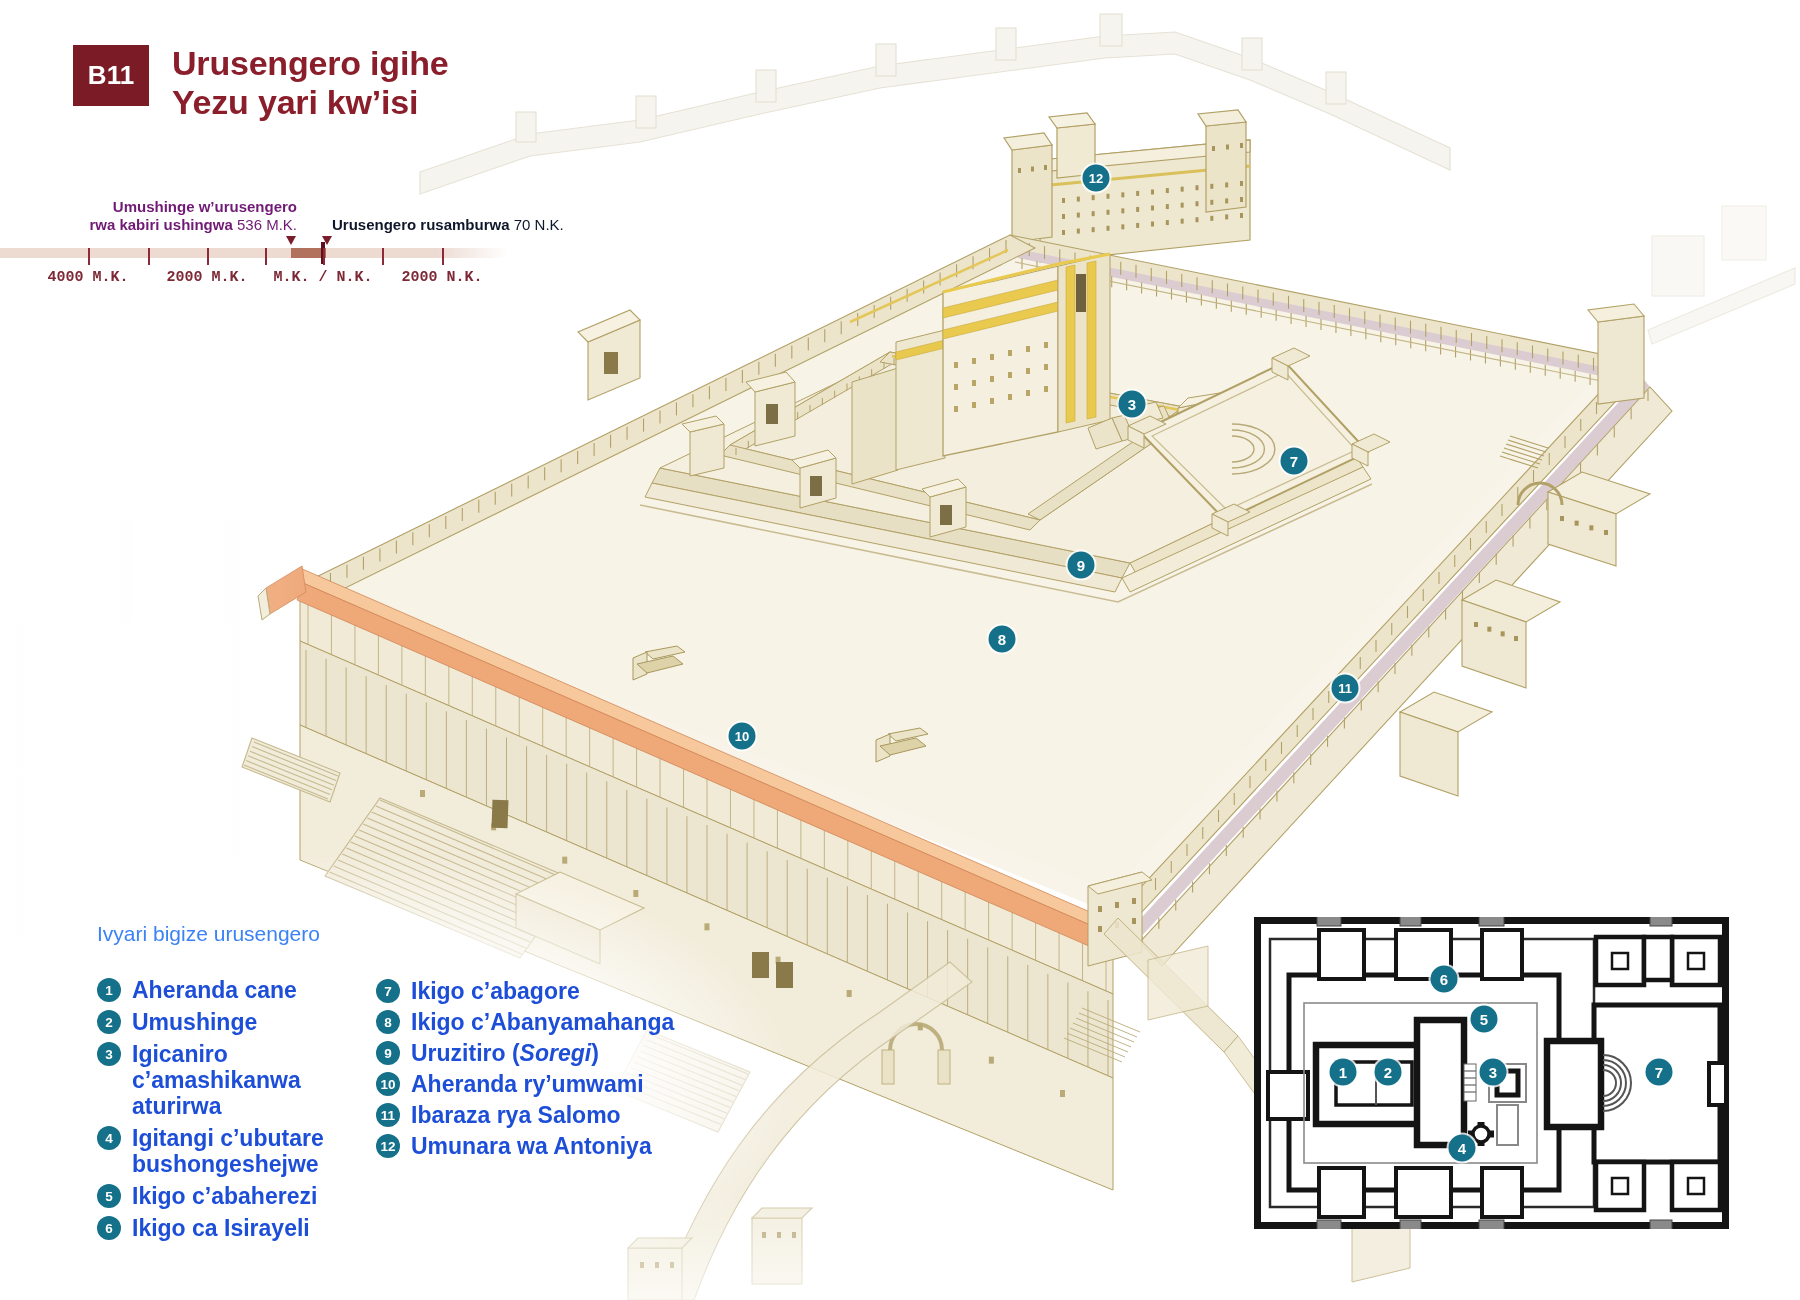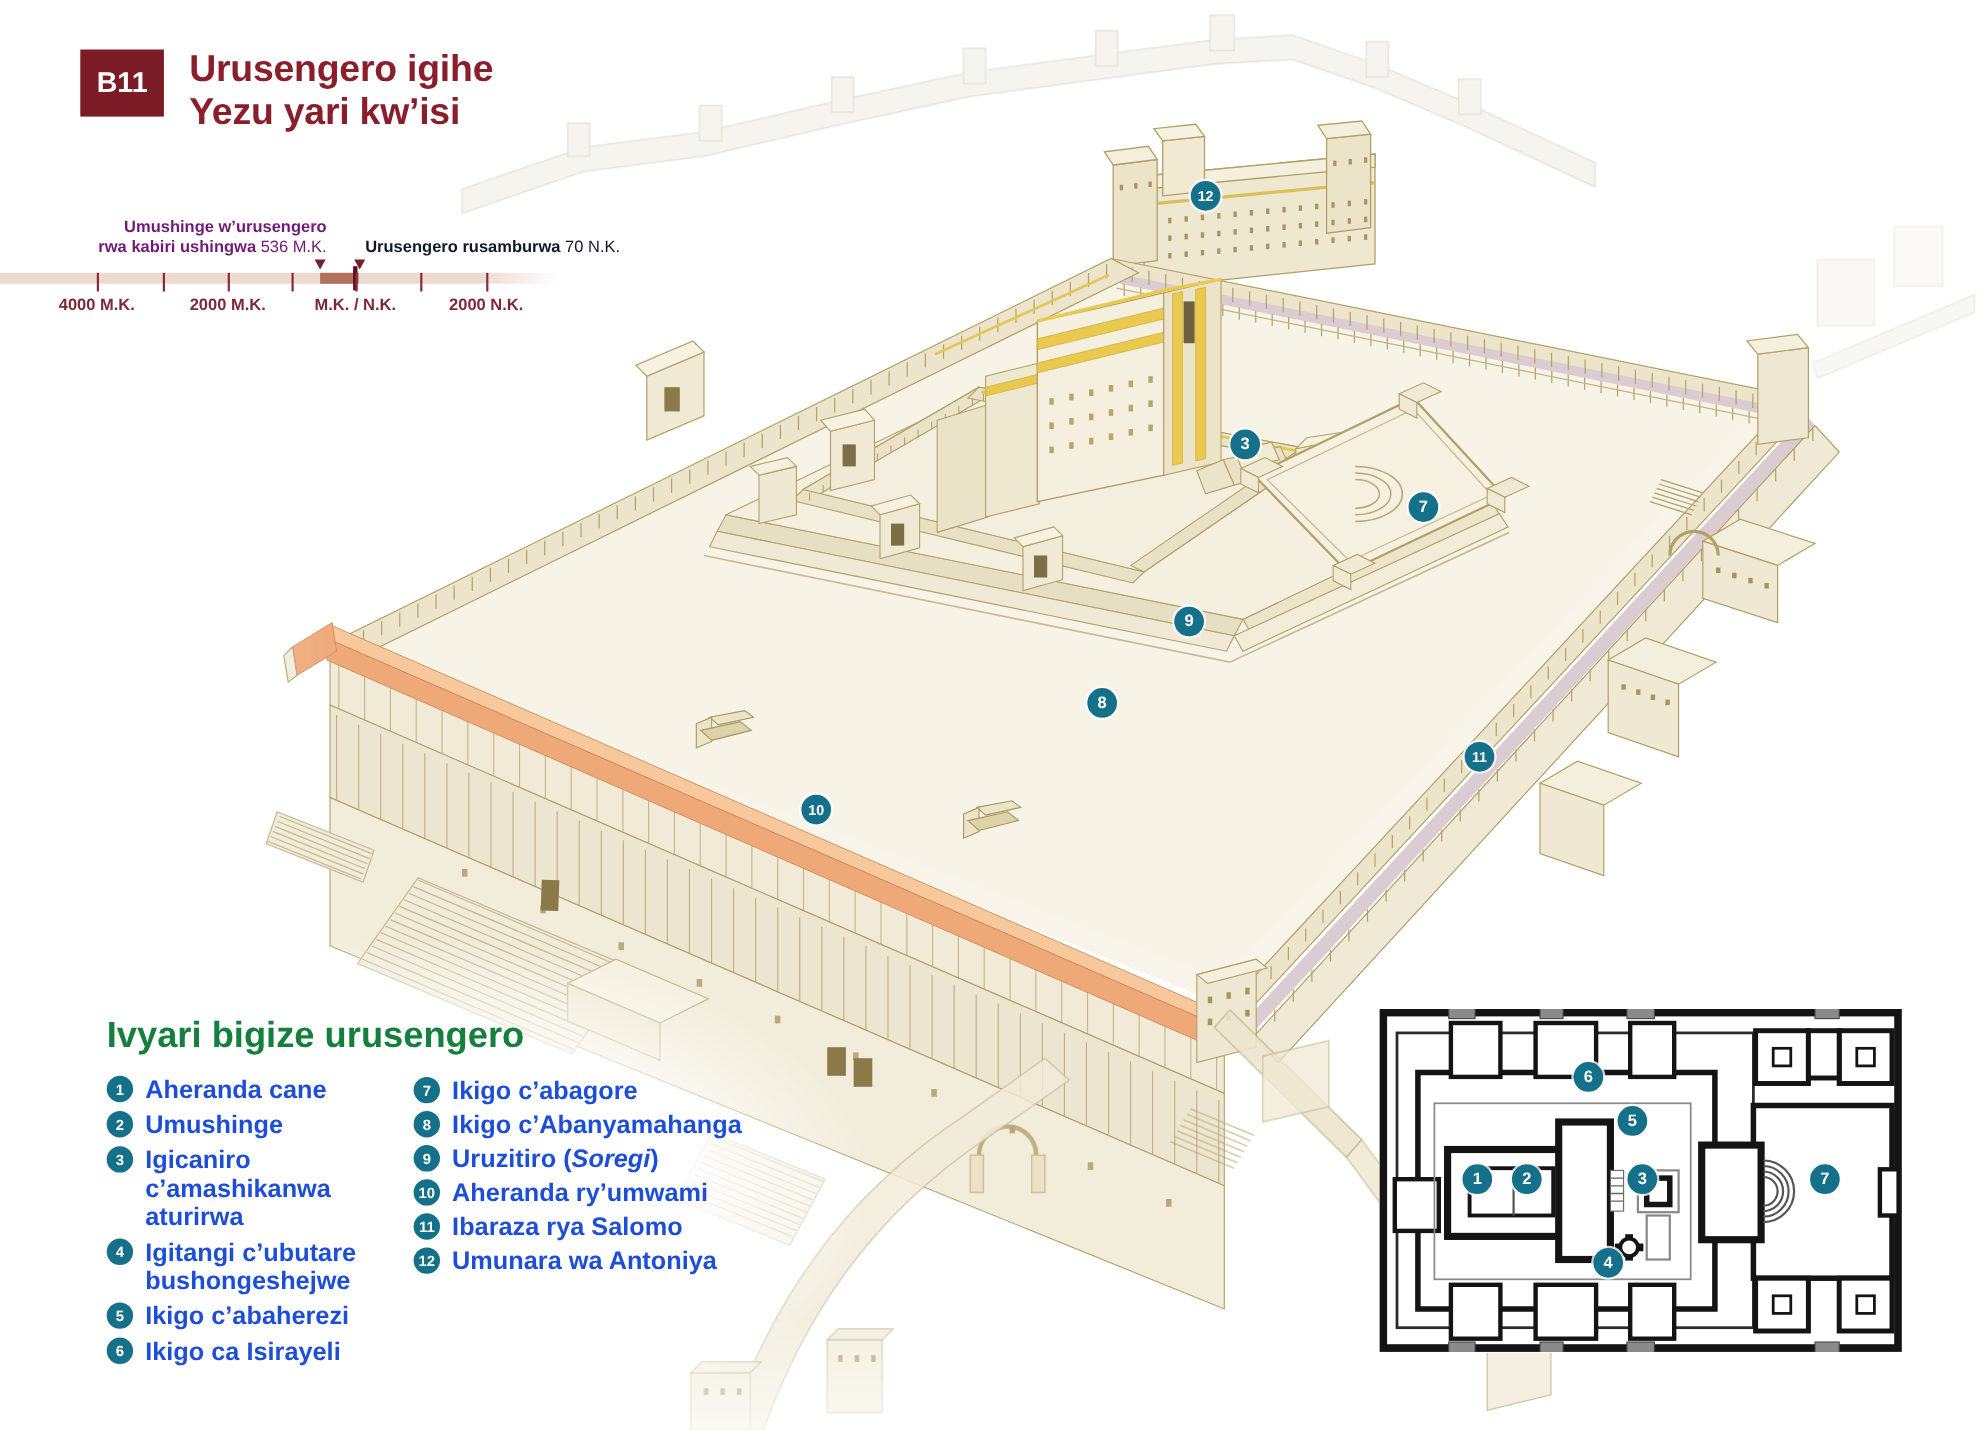--- a/index.html
+++ b/index.html
@@ -17,23 +17,23 @@
   #tl-ev2{position:absolute;left:332px;top:23px;font-size:15px;font-weight:700;color:#0f172a;line-height:18px;white-space:nowrap;}
   .tl-num{font-weight:400;}
   .tri{position:absolute;top:43px;width:0;height:0;border-left:5.5px solid transparent;
        border-right:5.5px solid transparent;border-top:9px solid #7a1d2b;}
   #tl-bar{position:absolute;left:0;top:55px;width:508px;height:10px;
           background:linear-gradient(90deg,#eddbd2 0%,#eddbd2 86%,rgba(237,219,210,0) 100%);}
   #tl-hl{position:absolute;left:291px;top:55px;width:35px;height:10px;background:#b2715c;}
   #tl-line{position:absolute;left:321px;top:49px;width:4px;height:22px;background:#5f0e1e;}
   .tl-tick{position:absolute;top:55px;width:1.6px;height:17px;background:#8d2a3a;}
   .tl-ticklabel{position:absolute;top:76px;width:120px;margin-left:-60px;text-align:center;
-                font-size:15px;font-weight:700;color:#7d2935;}
+                font-size:15px;font-weight:700;color:#7d2935;font-family:Liberation Mono, monospace;}
   
-  #legend-heading{left:97px;top:922px;font-size:33px;font-weight:700;color:#15803d;z-index:5;}
+  #legend-heading{left:97px;top:922px;font-size:21px;font-weight:400;color:#3b82f6;z-index:5;}
   .legend-col{z-index:5;}
   #legend-col1{left:97px;top:977px;width:280px;}
   #legend-col2{left:376px;top:978px;width:320px;}
   .lg-item{display:flex;gap:11px;align-items:flex-start;}
   #legend-col1 .lg-item{margin-bottom:6px;}
   #legend-col2 .lg-item{margin-bottom:5px;}
   .lg-num{flex:none;width:24px;height:24px;border-radius:50%;background:#15708a;color:#fff;
           font-size:13.5px;font-weight:700;display:flex;align-items:center;justify-content:center;margin-top:1px;}
   .lg-label{font-size:23px;font-weight:700;color:#1d4ed8;line-height:26px;max-width:240px;}
   #legend-col2 .lg-label{max-width:290px;}

